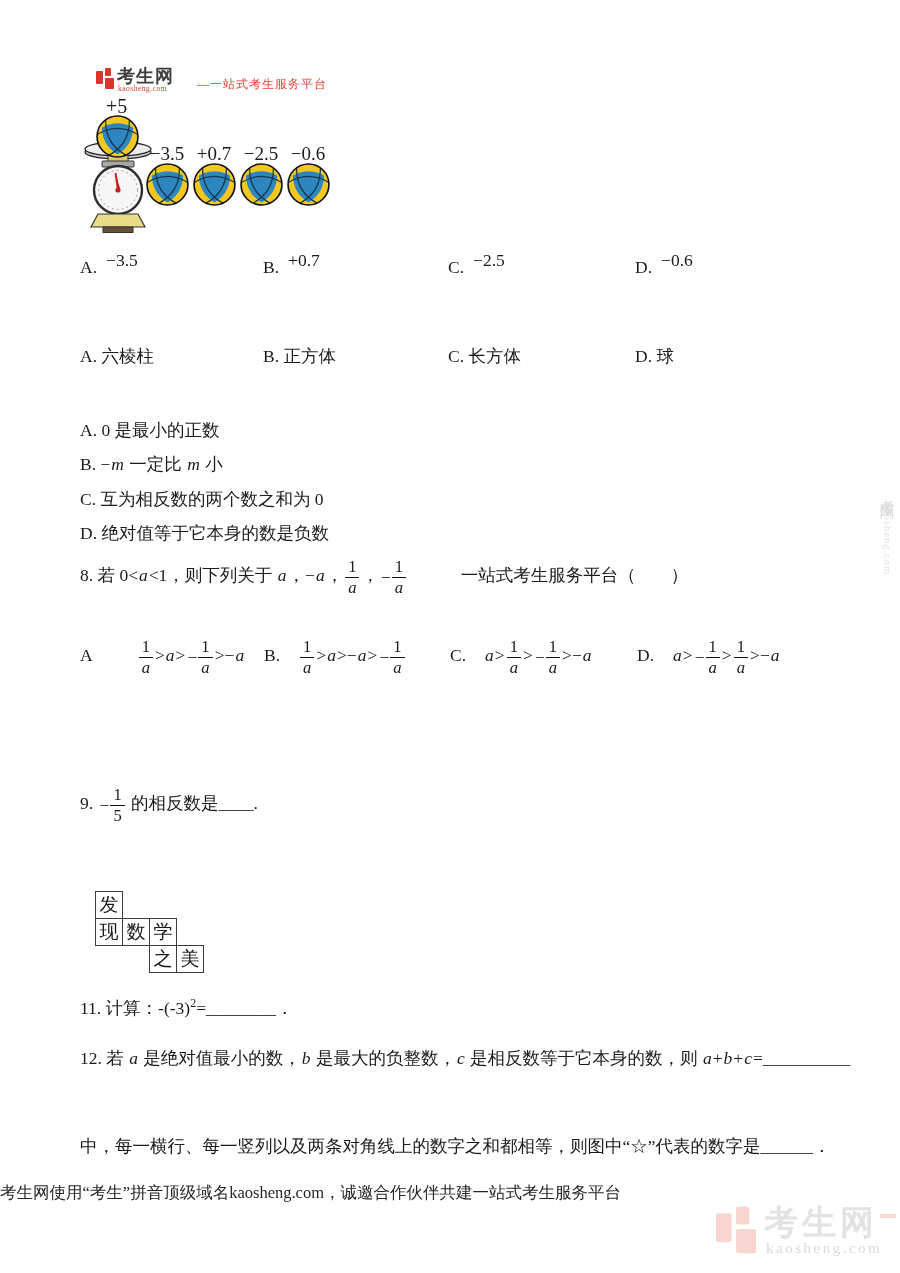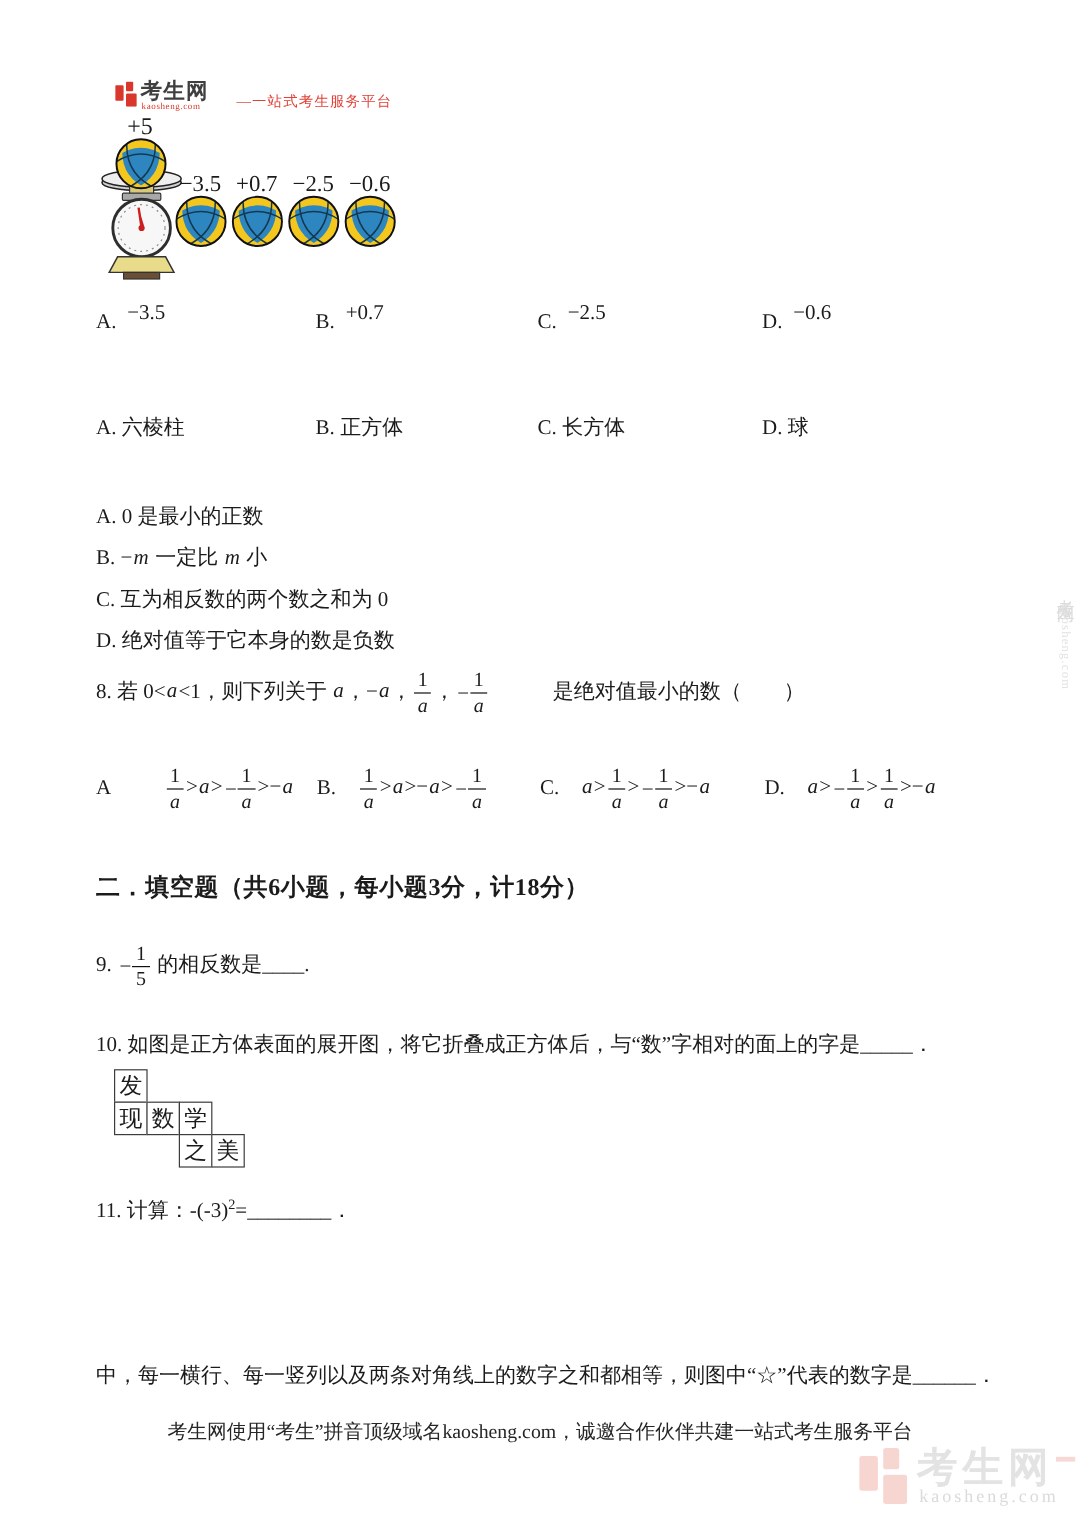--- a/index.html
+++ b/index.html
@@ -26,21 +26,21 @@
   .v{font-style:italic;padding:0 1px;}
   .sup{font-size:.68em;vertical-align:super;line-height:0;}
   .fml-gap{margin-left:18px;}
   .fml-gap-wide{margin-left:44px;}
   
   .section-title{font-size:20px;font-weight:bold;letter-spacing:.5px;}
   
   .cell{position:absolute;width:28px;height:28px;border:1.3px solid #3c3c3c;box-sizing:border-box;
         display:flex;align-items:center;justify-content:center;font-size:19px;background:#fff;}
   
-  .footer{width:100%;text-align:center;font-size:16.5px;color:#262626;}
+  .footer{width:100%;font-size:16.5px;color:#262626;}
   .wm-name{font-size:34px;font-weight:bold;color:#e3e3e3;letter-spacing:4px;}
   .wm-domain{font-size:15px;color:#dadada;letter-spacing:2.5px;}
   .side-wm{writing-mode:vertical-rl;text-orientation:mixed;color:#dcdcdc;font-size:15px;letter-spacing:3px;}
   .side-wm .dom{font-size:10.5px;color:#e2e2e2;letter-spacing:1px;}
 </style>
 </head>
 <body>
 
 <div class="page">
 
@@ -131,21 +131,21 @@
         <span class="fr">
           <span class="n">1</span>
           <span class="d v">a</span>
         </span>
       </span><span>，</span><span class="fw">
         <span class="fm">−</span>
         <span class="fr">
           <span class="n">1</span>
           <span class="d v">a</span>
         </span>
-      </span><span>　　　是绝对值最小的数（　　）</span></div>
+      </span><span>　　　一站式考生服务平台（　　）</span></div>
 
   <div class="abs q" style="left:80px;top:638px"><span>A</span><span class="fml-gap-wide"><span class="fw">
           <span class="fr">
             <span class="n">1</span>
             <span class="d v">a</span>
           </span>
         </span><span>&gt;</span><span class="v">a</span><span>&gt;</span><span class="fw">
           <span class="fm">−</span>
           <span class="fr">
             <span class="n">1</span>
@@ -182,40 +182,39 @@
             <span class="n">1</span>
             <span class="d v">a</span>
           </span>
         </span><span>&gt;</span><span class="fw">
           <span class="fr">
             <span class="n">1</span>
             <span class="d v">a</span>
           </span>
         </span><span>&gt;−</span><span class="v">a</span></span></div>
 
-  <div class="abs section-title" style="left:80px;top:726px">二．填空题（共6小题，每小题3分，计18分）</div>
 
   <div class="abs q" style="left:80px;top:786px"><span>9.</span>&nbsp;<span><span class="fw">
           <span class="fm">−</span>
           <span class="fr">
             <span class="n">1</span>
             <span class="d">5</span>
           </span>
         </span><span> 的相反数是____.</span></span></div>
 
-  <div class="abs q" style="left:80px;top:858px">10. 如图是正方体表面的展开图，将它折叠成正方体后，与“数”字相对的面上的字是_____．</div>
   <div class="cell" style="left:95px;top:891px">发</div>
   <div class="cell" style="left:95px;top:918px">现</div>
   <div class="cell" style="left:122px;top:918px">数</div>
   <div class="cell" style="left:149px;top:918px">学</div>
   <div class="cell" style="left:149px;top:945px">之</div>
   <div class="cell" style="left:176px;top:945px">美</div>
 
   <div class="abs q" style="left:80px;top:996px"><span>11. 计算：-(-3)</span><span class="sup">2</span><span>=________．</span></div>
 
+  <div class="abs q" style="left:80px;top:1046px"><span>12. 若 </span><span class="v">a</span><span> 是绝对值最小的数，</span><span class="v">b</span><span> 是最大的负整数，</span><span class="v">c</span><span> 是相反数等于它本身的数，则 </span><span class="v">a</span><span>+</span><span class="v">b</span><span>+</span><span class="v">c</span><span>=</span><span>__________</span></div>
 
   <div class="abs q" style="left:80px;top:1134px">中，每一横行、每一竖列以及两条对角线上的数字之和都相等，则图中“☆”代表的数字是______．</div>
 
   <div class="abs footer" style="left:0;top:1182px">考生网使用“考生”拼音顶级域名kaosheng.com，诚邀合作伙伴共建一站式考生服务平台</div>
 
   <svg class="abs" style="left:716px;top:1206px" width="40" height="48" viewBox="0 0 18 21">
     <rect x="0" y="3" width="7" height="13" rx="1" fill="#f7d6d2"></rect>
     <rect x="9" y="0" width="6" height="8" rx="1" fill="#f7d6d2"></rect>
     <rect x="9" y="10" width="9" height="11" rx="1" fill="#f7d6d2"></rect>
   </svg>

